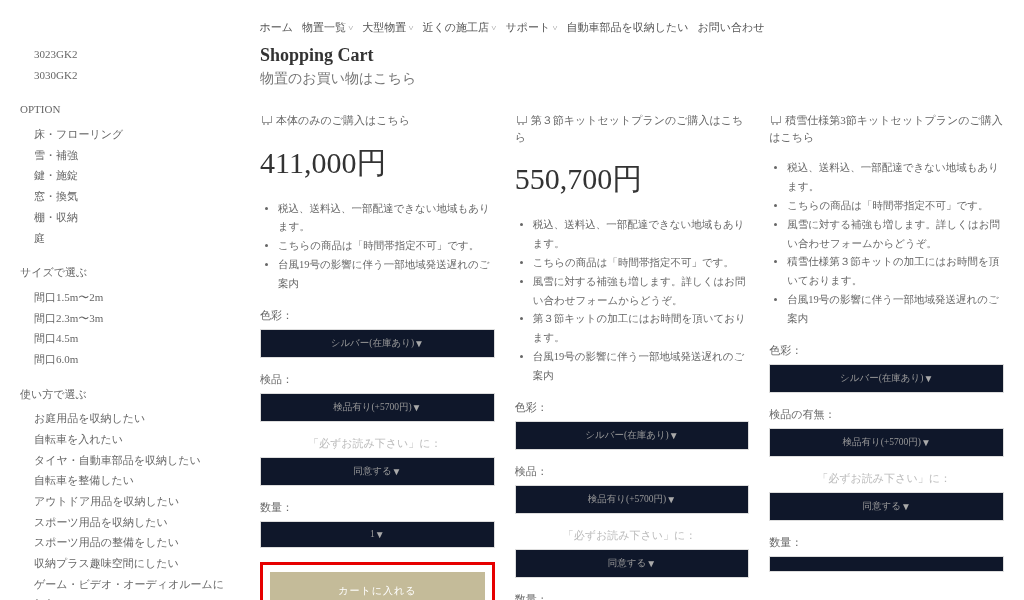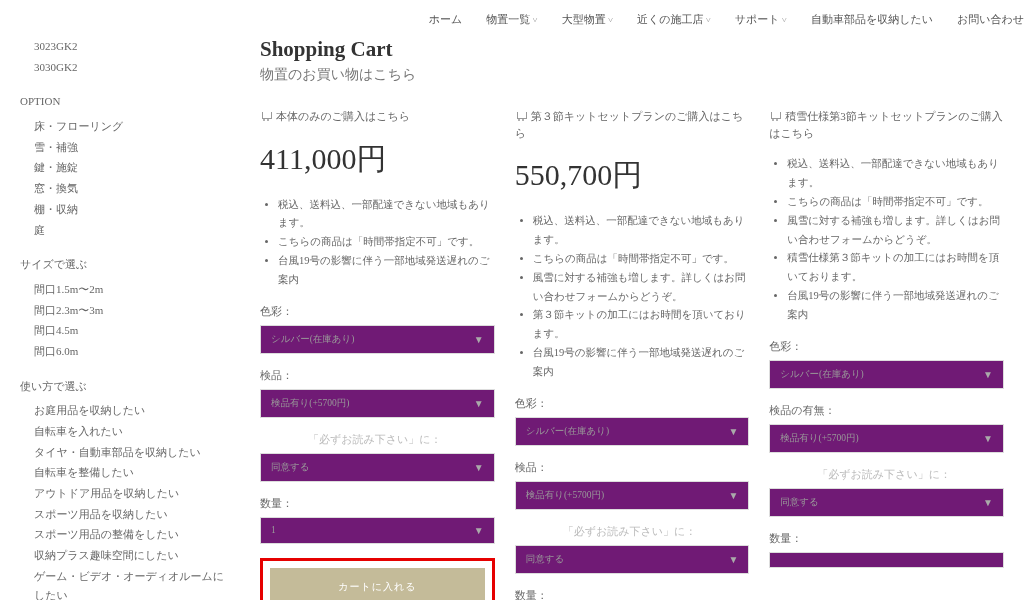--- a/index.html
+++ b/index.html
@@ -1,41 +1,41 @@
 <!DOCTYPE html>
 <html><head>
 <meta charset="utf-8">
 <style>
 * { margin: 0; padding: 0; box-sizing: border-box; }
 body { font-family: "Hiragino Mincho Pro", "Yu Mincho", serif; font-size: 11px; color: #555; background: #fff; }
 .page { width: 1024px; margin: 0 auto; }
-.topnav { display: flex; justify-content: flex-end; gap: 24px; padding: 12px 0 10px; font-size: 11px; color: #555; }
+.topnav { display: flex; justify-content: center; gap: 9px; padding: 20px 0 10px; font-size: 11px; color: #555; }
 .topnav span { cursor: pointer; }
 .drop::after { content: " ˅"; font-size: 9px; color: #888; }
 .layout { display: flex; gap: 30px; padding: 0 20px 20px; }
 .sidebar { width: 210px; flex-shrink: 0; font-size: 11px; line-height: 1.7; color: #666; }
 .sidebar .group { margin-bottom: 16px; }
 .sidebar .hdr { font-weight: 400; margin-bottom: 6px; }
 .sidebar ul { list-style: none; padding-left: 14px; }
 .sidebar li { margin-bottom: 2px; cursor: pointer; }
 .main { flex: 1; }
-.cart-title { font-family: Georgia, serif; font-size: 21px; font-weight: 600; color: #333; margin-bottom: 4px; }
+.cart-title { font-family: Georgia, serif; font-size: 18px; font-weight: 600; color: #333; margin-bottom: 4px; }
 .cart-sub { font-size: 14px; color: #777; margin-bottom: 24px; }
 .cols { display: flex; gap: 20px; }
 .col { flex: 1; }
 .col-title { font-size: 11px; color: #666; margin-bottom: 14px; line-height: 1.5; }
 .cart-icon { display: inline-block; width: 12px; height: 11px; margin-right: 4px; position: relative; vertical-align: -1px; }
 .cart-icon::before { content: ""; position: absolute; left: 2px; top: 2px; width: 8px; height: 6px; border: 1px solid #999; border-top: none; }
 .cart-icon::after { content: ""; position: absolute; left: 3px; bottom: 0; width: 2px; height: 2px; border-radius: 50%; background: #999; box-shadow: 4px 0 #999; }
 .price { font-family: Georgia, serif; font-size: 30px; color: #333; margin-bottom: 16px; }
 .bullets { list-style: disc; padding-left: 18px; font-size: 10.5px; line-height: 1.8; color: #666; margin-bottom: 14px; }
 .field-label { font-size: 11px; color: #666; margin-bottom: 6px; }
 .field-label.muted { color: #bbb; }
 .quoted { color: #bbb; margin-left: 48px; }
-.select { width: 100%; border: 1px solid #ddd; background: #701a75; padding: 7px 10px; font-size: 9.5px; color: #999; margin-bottom: 14px; display: flex; justify-content: space-between; align-items: center; cursor: pointer; }
+.select { width: 100%; border: 1px solid #ddd; background: #0f172a; padding: 7px 10px; font-size: 9.5px; color: #999; margin-bottom: 14px; display: flex; justify-content: center; align-items: center; cursor: pointer; }
 .select .caret { color: #aaa; font-size: 10px; }
 .add-btn { width: 100%; background: #c4bb99; color: #fff; text-align: center; padding: 12px 0; font-size: 10px; letter-spacing: 1px; cursor: pointer; border: none; }
 .hl { border: 3px solid #e60000; padding: 7px; margin-bottom: 0; }
 </style>
 </head>
 <body>
 
 <div class="page">
   <nav class="topnav" id="topnav">
       <span>ホーム</span>

